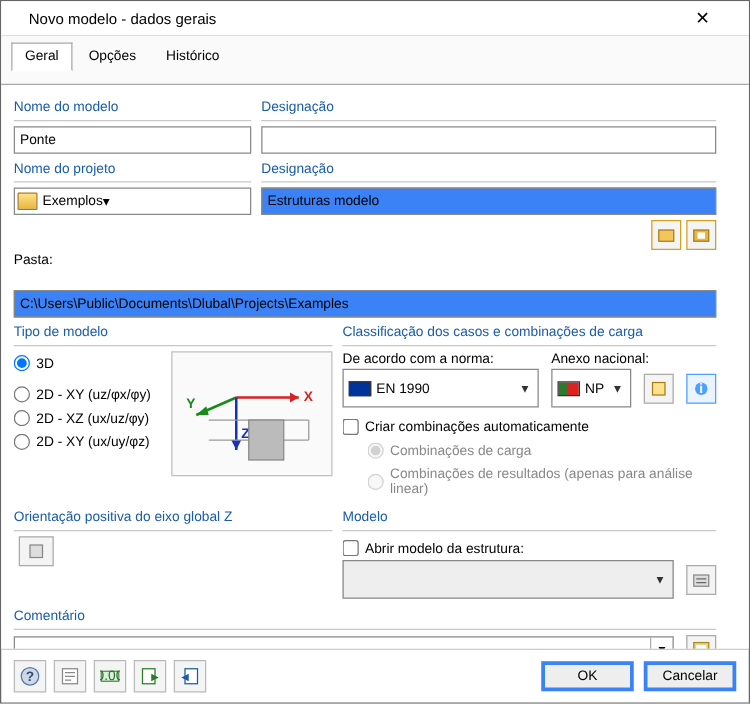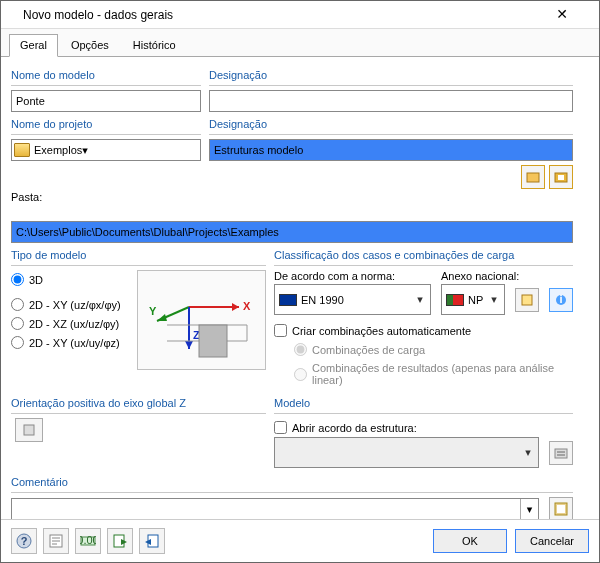--- a/index.html
+++ b/index.html
@@ -1,21 +1,21 @@
 <!DOCTYPE html>
 <html><head>
 <meta charset="utf-8">
 <style>
   * { box-sizing: border-box; font-family: "Segoe UI", Tahoma, sans-serif; font-size: 11px; }
   body { margin: 0; background: #fff; }
   .window { width: 600px; height: 563px; border: 1px solid #666; background: #fff; display: flex; flex-direction: column; }
   .titlebar { height: 28px; background: #fff; display: flex; align-items: center; padding: 0 22px; border-bottom: 1px solid #ddd; }
   .titlebar .title { flex: 1; font-size: 12px; }
   .titlebar .close { width: 30px; height: 20px; text-align: center; cursor: pointer; font-size: 14px; line-height: 18px; }
-  .tabstrip { display: flex; padding: 4px 8px 0 8px; border-bottom: 1px solid #a8a8a8; background: #fafafa; }
+  .tabstrip { display: flex; padding: 4px 8px 11px 8px; border-bottom: 1px solid #a8a8a8; background: #fafafa; }
   .tab { padding: 4px 10px 5px 10px; margin-right: 2px; cursor: pointer; border: 1px solid transparent; border-bottom: none; position: relative; top: 1px; }
   .tab.active { background: #fff; border-color: #a8a8a8; border-bottom: 1px solid #fff; }
   .content { flex: 1; padding: 6px 26px 4px 10px; background: #fff; overflow: hidden; }
   .row { display: flex; gap: 8px; }
   .col { display: flex; flex-direction: column; }
   .group-label { color: #1a5ca8; font-size: 11px; margin: 6px 0 3px 0; }
   .hr { height: 1px; background: #c8c8c8; margin: 1px 0 4px 0; }
   .txt { height: 22px; border: 1px solid #888; padding: 2px 4px; background: #fff; width: 100%; }
   .txtro { background: #3b82f6; }
   .combo { display: flex; align-items: center; height: 31px; border: 1px solid #888; background: #fff; padding: 0 2px 0 4px; }
@@ -28,21 +28,21 @@
   .iconbtn.blue { border-color: #4da0ff; background: #eaf3ff; }
   .iconbtn-geral { width: 26px; height: 26px; border: 1px solid #bbb; background: #f4f4f4; display: inline-flex; align-items: center; justify-content: center; cursor: pointer; margin-right: 6px; }
   .radio, .check { display: flex; align-items: center; margin: 3px 0; }
   .radio input, .check input { margin: 0 5px 0 0; }
   .modeltype-box { border: 1px solid #c0c0c0; background: #fafafa; height: 100px; display: flex; align-items: center; justify-content: center; }
   .inner-row { display: flex; align-items: center; gap: 6px; }
   .disabled { color: #888; }
   .disabled-combo { background: #eee; color: #888; }
   .footer { display: flex; align-items: center; padding: 8px 10px; border-top: 1px solid #ccc; }
   .footer .spacer { flex: 1; }
-  .btn { min-width: 74px; height: 24px; border: 1px solid #3b82f6; background: #eee; cursor: pointer; margin-left: 8px; }
+  .btn { min-width: 74px; height: 24px; border: 3px solid #3b82f6; background: #eee; cursor: pointer; margin-left: 8px; }
   .comment-combo { display:flex; height:22px; border:1px solid #888; background:#fff; }
   .comment-combo .val { flex:1; }
   .comment-combo .dd { width:18px; border-left:1px solid #aaa; text-align:center; line-height:20px; }
   .eu-flag { background: #003399; position: relative; }
   .pt-flag { background: linear-gradient(to right, #2d7a2d 40%, #d22 40%); }
   .sub { margin-left: 20px; }
 </style>
 </head>
 <body>
 
@@ -219,21 +219,21 @@
                 <rect x="2" y="2" width="10" height="10" fill="#ddd" stroke="#888"></rect>
               </svg>
           </div>
         </div>
       </div>
       <div class="col" style="flex:1">
         <div class="group-label">Modelo</div>
         <div class="hr"></div>
         <label class="check">
             <input type="checkbox" style="">
-            <span>Abrir acordo da estrutura:</span>
+            <span>Abrir modelo da estrutura:</span>
           </label>
         <div class="inner-row">
           <div class="combo disabled-combo" style="flex:1">
             <span class="val"></span>
               <span class="dd">▾</span>
           </div>
           <div class="iconbtn">
             <svg width="14" height="14">
                 <rect x="1" y="3" width="12" height="9" fill="#ddd" stroke="#888"></rect>
                 <path d="M3 6h8M3 9h8" stroke="#666"></path>

